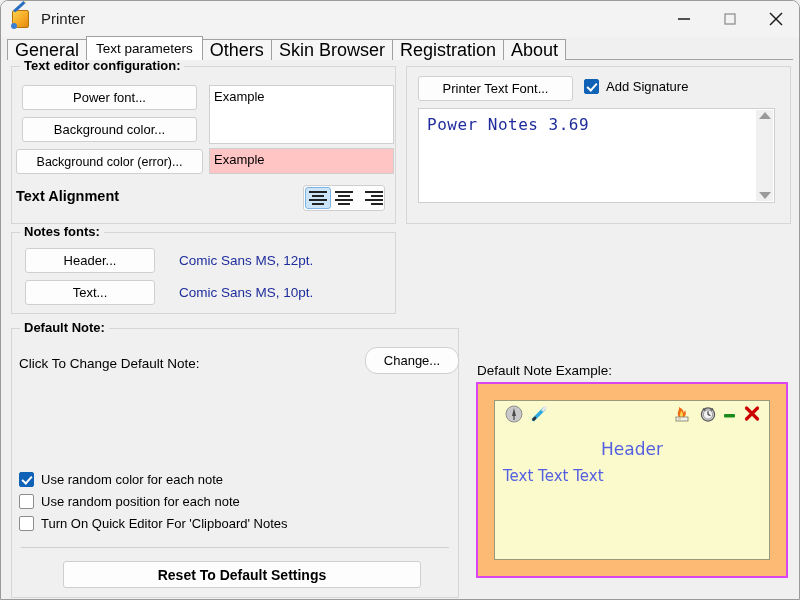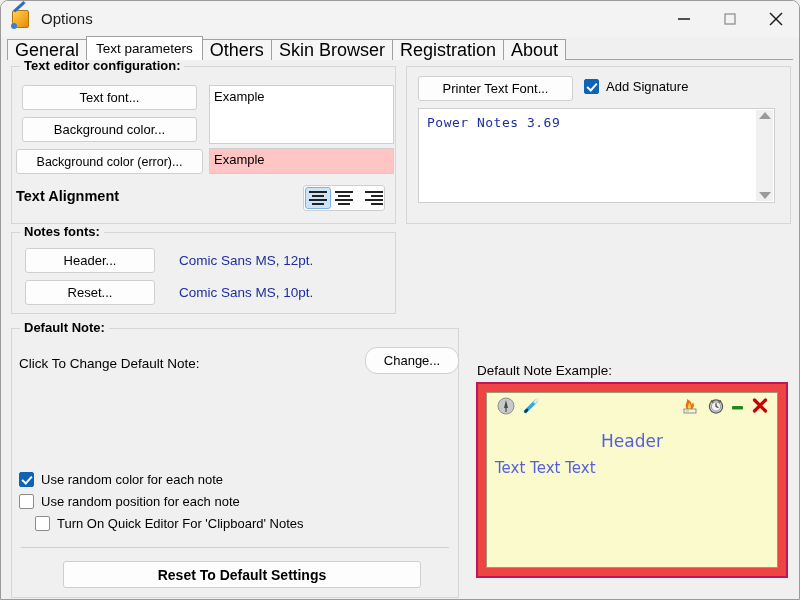--- a/index.html
+++ b/index.html
@@ -133,26 +133,26 @@
     position:absolute; right:1px; top:1px; bottom:1px; width:17px;
     background:#f0f0f0; display:flex; flex-direction:column; justify-content:space-between;
     align-items:center; padding:2px 0;
   }
   .arrow-up, .arrow-down { width:0;height:0; }
   .arrow-up { border-left:6px solid transparent; border-right:6px solid transparent; border-bottom:7px solid #9a9a9a; }
   .arrow-down { border-left:6px solid transparent; border-right:6px solid transparent; border-top:7px solid #9a9a9a; }
 
   .mono-blue {
     font-family:"DejaVu Sans Mono","Liberation Mono",monospace;
-    font-size:13px; color:#1f2d9c; letter-spacing:0.5px;
+    font-size:16px; color:#1f2d9c; letter-spacing:0.5px;
   }
 
   
   #note-preview {
-    position:absolute; border:2px solid #be185d; background:#ef4444; padding:8px;
+    position:absolute; border:2px solid #d946ef; background:#fdba74; padding:16px;
   }
   #note-inner { width:100%; height:100%; background:#fafacd; border:1px solid #9a9a7a; position:relative; }
   .note-icons { position:absolute; left:0; right:0; top:4px; height:20px; }
   .note-title { position:absolute; left:0; right:0; top:38px; text-align:center;
     color:#5560e0; font-size:17px; font-family:"DejaVu Sans", sans-serif; }
   .note-body { position:absolute; left:8px; top:66px;
     color:#5560e0; font-size:15px; font-family:"DejaVu Sans", sans-serif; }
 
   .hr { position:absolute; height:1px; background:#d0d0d0; }
 </style>
@@ -160,21 +160,21 @@
 <body>
 
 <div id="window">
 
   <div id="titlebar">
     <div id="title-icon">
       <div class="note"></div>
         <div class="pencil"></div>
         <div class="dot"></div>
     </div>
-    <div id="title-text">Options</div>
+    <div id="title-text">Printer</div>
     <div id="window-controls">
       <div class="wc">
         <svg width="14" height="14">
             <line x1="1" y1="7" x2="13" y2="7" stroke="#1a1a1a" stroke-width="1.3"></line>
           </svg>
       </div>
       <div class="wc">
         <svg width="14" height="14">
             <rect x="2" y="2" width="10" height="10" fill="none" stroke="#909090" stroke-width="1.3"></rect>
           </svg>
@@ -196,21 +196,21 @@
     <div class="tab">Registration</div>
     <div class="tab">About</div>
   </div>
 
   <div id="page">
 
     <div class="group" style="left:10px; top:6px; width:385px; height:158px;">
       <div class="legend">Text editor configuration:</div>
     </div>
 
-    <div class="btn" style="position:absolute; left:21px; top:25px; width:175px; height:25px;">Text font...</div>
+    <div class="btn" style="position:absolute; left:21px; top:25px; width:175px; height:25px;">Power font...</div>
     <div class="btn" style="position:absolute; left:15px; top:89px; width:187px; height:25px; font-size:12.5px;">Background color (error)...</div>
     <div class="btn" style="position:absolute; left:21px; top:57px; width:175px; height:25px;">Background color...</div>
 
     <div class="field" style="position:absolute; left:208px; top:25px; width:185px; height:59px;">Example</div>
     <div class="field error" style="position:absolute; left:208px; top:88px; width:185px; height:26px;">Example</div>
 
     <div style="position:absolute; left:15px; top:128px; font-size:14.5px; font-weight:bold; color:#000;">Text Alignment</div>
 
     <div id="align-group" style="left:302px; top:125px;">
       <div class="align-btn sel">
@@ -250,39 +250,39 @@
       </div>
     </div>
 
     <div class="group" style="left:10px; top:172px; width:385px; height:82px;">
       <div class="legend">Notes fonts:</div>
     </div>
 
     <div class="btn" style="position:absolute; left:24px; top:188px; width:130px; height:25px;">Header...</div>
     <div class="blue-text" style="position:absolute; left:178px; top:193px;">Comic Sans MS, 12pt.</div>
 
-    <div class="btn" style="position:absolute; left:24px; top:220px; width:130px; height:25px;">Reset...</div>
+    <div class="btn" style="position:absolute; left:24px; top:220px; width:130px; height:25px;">Text...</div>
     <div class="blue-text" style="position:absolute; left:178px; top:225px;">Comic Sans MS, 10pt.</div>
 
     <div class="group" style="left:10px; top:268px; width:448px; height:270px;">
       <div class="legend">Default Note:</div>
     </div>
 
     <div style="position:absolute; left:18px; top:296px; font-size:13.5px; color:#000;">Click To Change Default Note:</div>
     <div class="btn" style="position:absolute; left:364px; top:287px; width:94px; height:27px;border-radius:12px;">Change...</div>
 
     <div class="cb checked" style="left:18px; top:412px;">
       <div class="box"></div>
       <div class="lbl">Use random color for each note</div>
     </div>
     <div class="cb" style="left:18px; top:434px;">
       <div class="box"></div>
       <div class="lbl">Use random position for each note</div>
     </div>
-    <div class="cb" style="left:18px; top:456px;margin-left:16px;">
+    <div class="cb" style="left:18px; top:456px;">
       <div class="box"></div>
       <div class="lbl">Turn On Quick Editor For 'Clipboard' Notes</div>
     </div>
 
     <div class="hr" style="left:20px; top:487px; width:428px;"></div>
 
     <div class="btn" style="position:absolute; left:62px; top:501px; width:358px; height:27px; font-weight:bold; font-size:14px;">Reset To Default Settings</div>
 
     <div style="position:absolute; left:476px; top:303px; font-size:13.5px; color:#000;">Default Note Example:</div>
 

